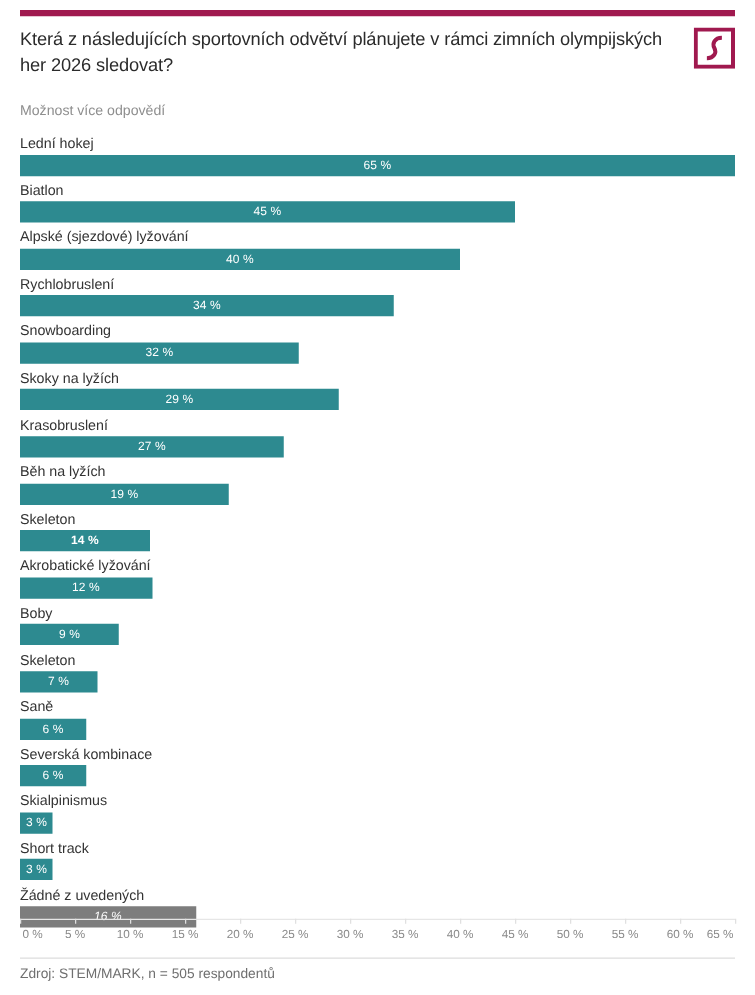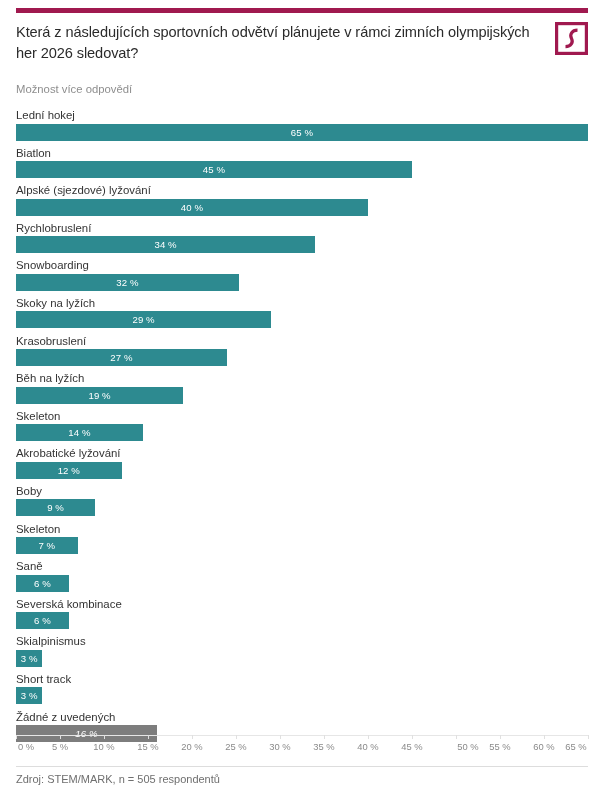--- a/index.html
+++ b/index.html
@@ -245,21 +245,21 @@
         <div class="row-label">Běh na lyžích</div>
         <div class="bar-track">
           <div class="bar" style="width: 167.2px;">
             <div class="bar-value">19 %</div>
           </div>
         </div>
       </div>
       <div class="row">
         <div class="row-label">Skeleton</div>
         <div class="bar-track">
-          <div class="bar" style="width: 127px;">
+          <div class="bar" style="width: 104px; font-weight: bold;">
             <div class="bar-value">14 %</div>
           </div>
         </div>
       </div>
       <div class="row">
         <div class="row-label">Akrobatické lyžování</div>
         <div class="bar-track">
           <div class="bar" style="width: 105.6px;">
             <div class="bar-value">12 %</div>
           </div>
@@ -339,21 +339,21 @@
       <div class="tick-label" style="left: 220px;">25 %</div>
       <div class="tick" style="left: 264px;"></div>
       <div class="tick-label" style="left: 264px;">30 %</div>
       <div class="tick" style="left: 308px;"></div>
       <div class="tick-label" style="left: 308px; text-align: right;">35 %</div>
       <div class="tick" style="left: 352px;"></div>
       <div class="tick-label" style="left: 352px;">40 %</div>
       <div class="tick" style="left: 396px;"></div>
       <div class="tick-label" style="left: 396px;">45 %</div>
       <div class="tick" style="left: 440px;"></div>
-      <div class="tick-label" style="left: 440px; margin-left: 12px;">50 %</div>
+      <div class="tick-label" style="left: 440px;">50 %</div>
       <div class="tick" style="left: 484px;"></div>
       <div class="tick-label" style="left: 484px;">55 %</div>
       <div class="tick" style="left: 528px;"></div>
       <div class="tick-label" style="left: 528px;">60 %</div>
       <div class="tick" style="left: 572px;"></div>
       <div class="tick-label" style="left: 560px;">65 %</div>
     </div>
 
   <div class="footer-rule"></div>
   <div class="source">Zdroj: STEM/MARK, n = 505 respondentů</div>

